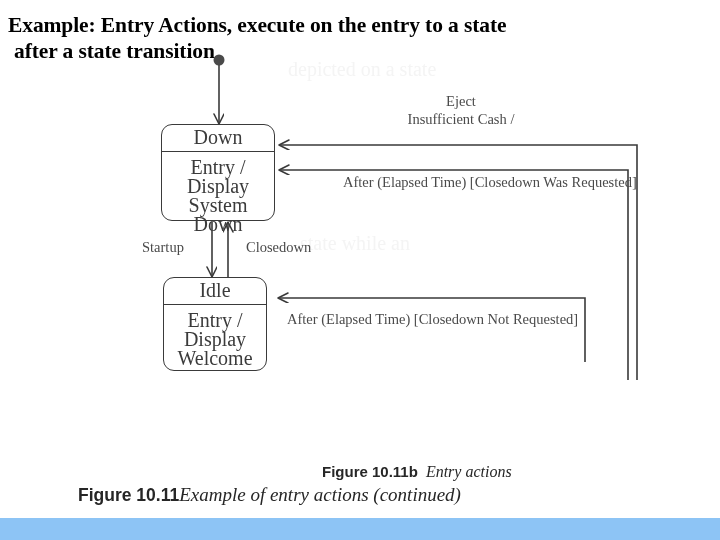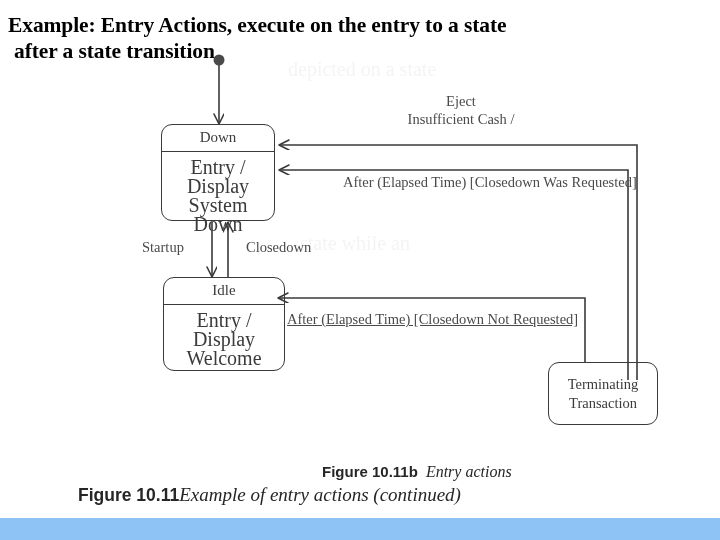--- a/index.html
+++ b/index.html
@@ -48,21 +48,21 @@
     position: absolute;
     box-sizing: border-box;
     border: 1.6px solid #3a3a3a;
     border-radius: 11px;
     background: transparent;
     color: #2b2b2b;
     text-align: center;
   }
   .state-name {
     font-family: "Liberation Serif", "DejaVu Serif", serif;
-    font-size: 15px;
+    font-size: 20px;
     line-height: 17px;
     padding: 4px 0 5px 0;
     border-bottom: 1.6px solid #3a3a3a;
     color: #3b3b3b;
   }
   .state-body {
     font-family: "Liberation Serif", "DejaVu Serif", serif;
     font-size: 20px;
     line-height: 19px;
     padding: 6px 4px 6px 4px;
@@ -179,45 +179,41 @@
   </div>
 
   <div class="state-box" style="left:161px; top:124px; width:114px; height:97px;">
     <div class="state-name">Down</div>
     <div class="state-body">
       <div>Entry / Display</div>
       <div>System Down</div>
     </div>
   </div>
 
-  <div class="state-box" style="left:163px; top:277px; width:122px; height:94px;">
+  <div class="state-box" style="left:163px; top:277px; width:104px; height:94px;">
     <div class="state-name">Idle</div>
     <div class="state-body">
       <div>Entry / Display</div>
       <div>Welcome</div>
     </div>
   </div>
 
-  <div class="simple-box" style="left:548px; top:362px; width:110px; height:63px;">
-    <div>Terminating</div>
-    <div>Transaction</div>
-  </div>
 
   <div class="edge-label two-line" style="left:376px; top:92px; width:170px;">
     <div>Eject</div>
     <div>Insufficient Cash /</div>
   </div>
 
   <div class="edge-label" style="left:302px; top:173px;margin-left:41px;">After (Elapsed Time) [Closedown Was Requested]</div>
 
   <div class="edge-label" style="left:142px; top:238px;">Startup</div>
 
   <div class="edge-label" style="left:246px; top:238px;">Closedown</div>
 
-  <div class="edge-label" style="left:287px; top:310px;text-decoration:underline;">After (Elapsed Time) [Closedown Not Requested]</div>
+  <div class="edge-label" style="left:287px; top:310px;">After (Elapsed Time) [Closedown Not Requested]</div>
 
   <div class="caption" id="caption-b">
     <span class="cap-bold">Figure 10.11b</span><span class="cap-ital">Entry actions</span>
   </div>
 
   <div class="caption" id="caption-main">
     <span class="cap-bold">Figure 10.11</span><span class="cap-ital">Example of entry actions (continued)</span>
   </div>
 
   <div id="accent-bar"></div>

